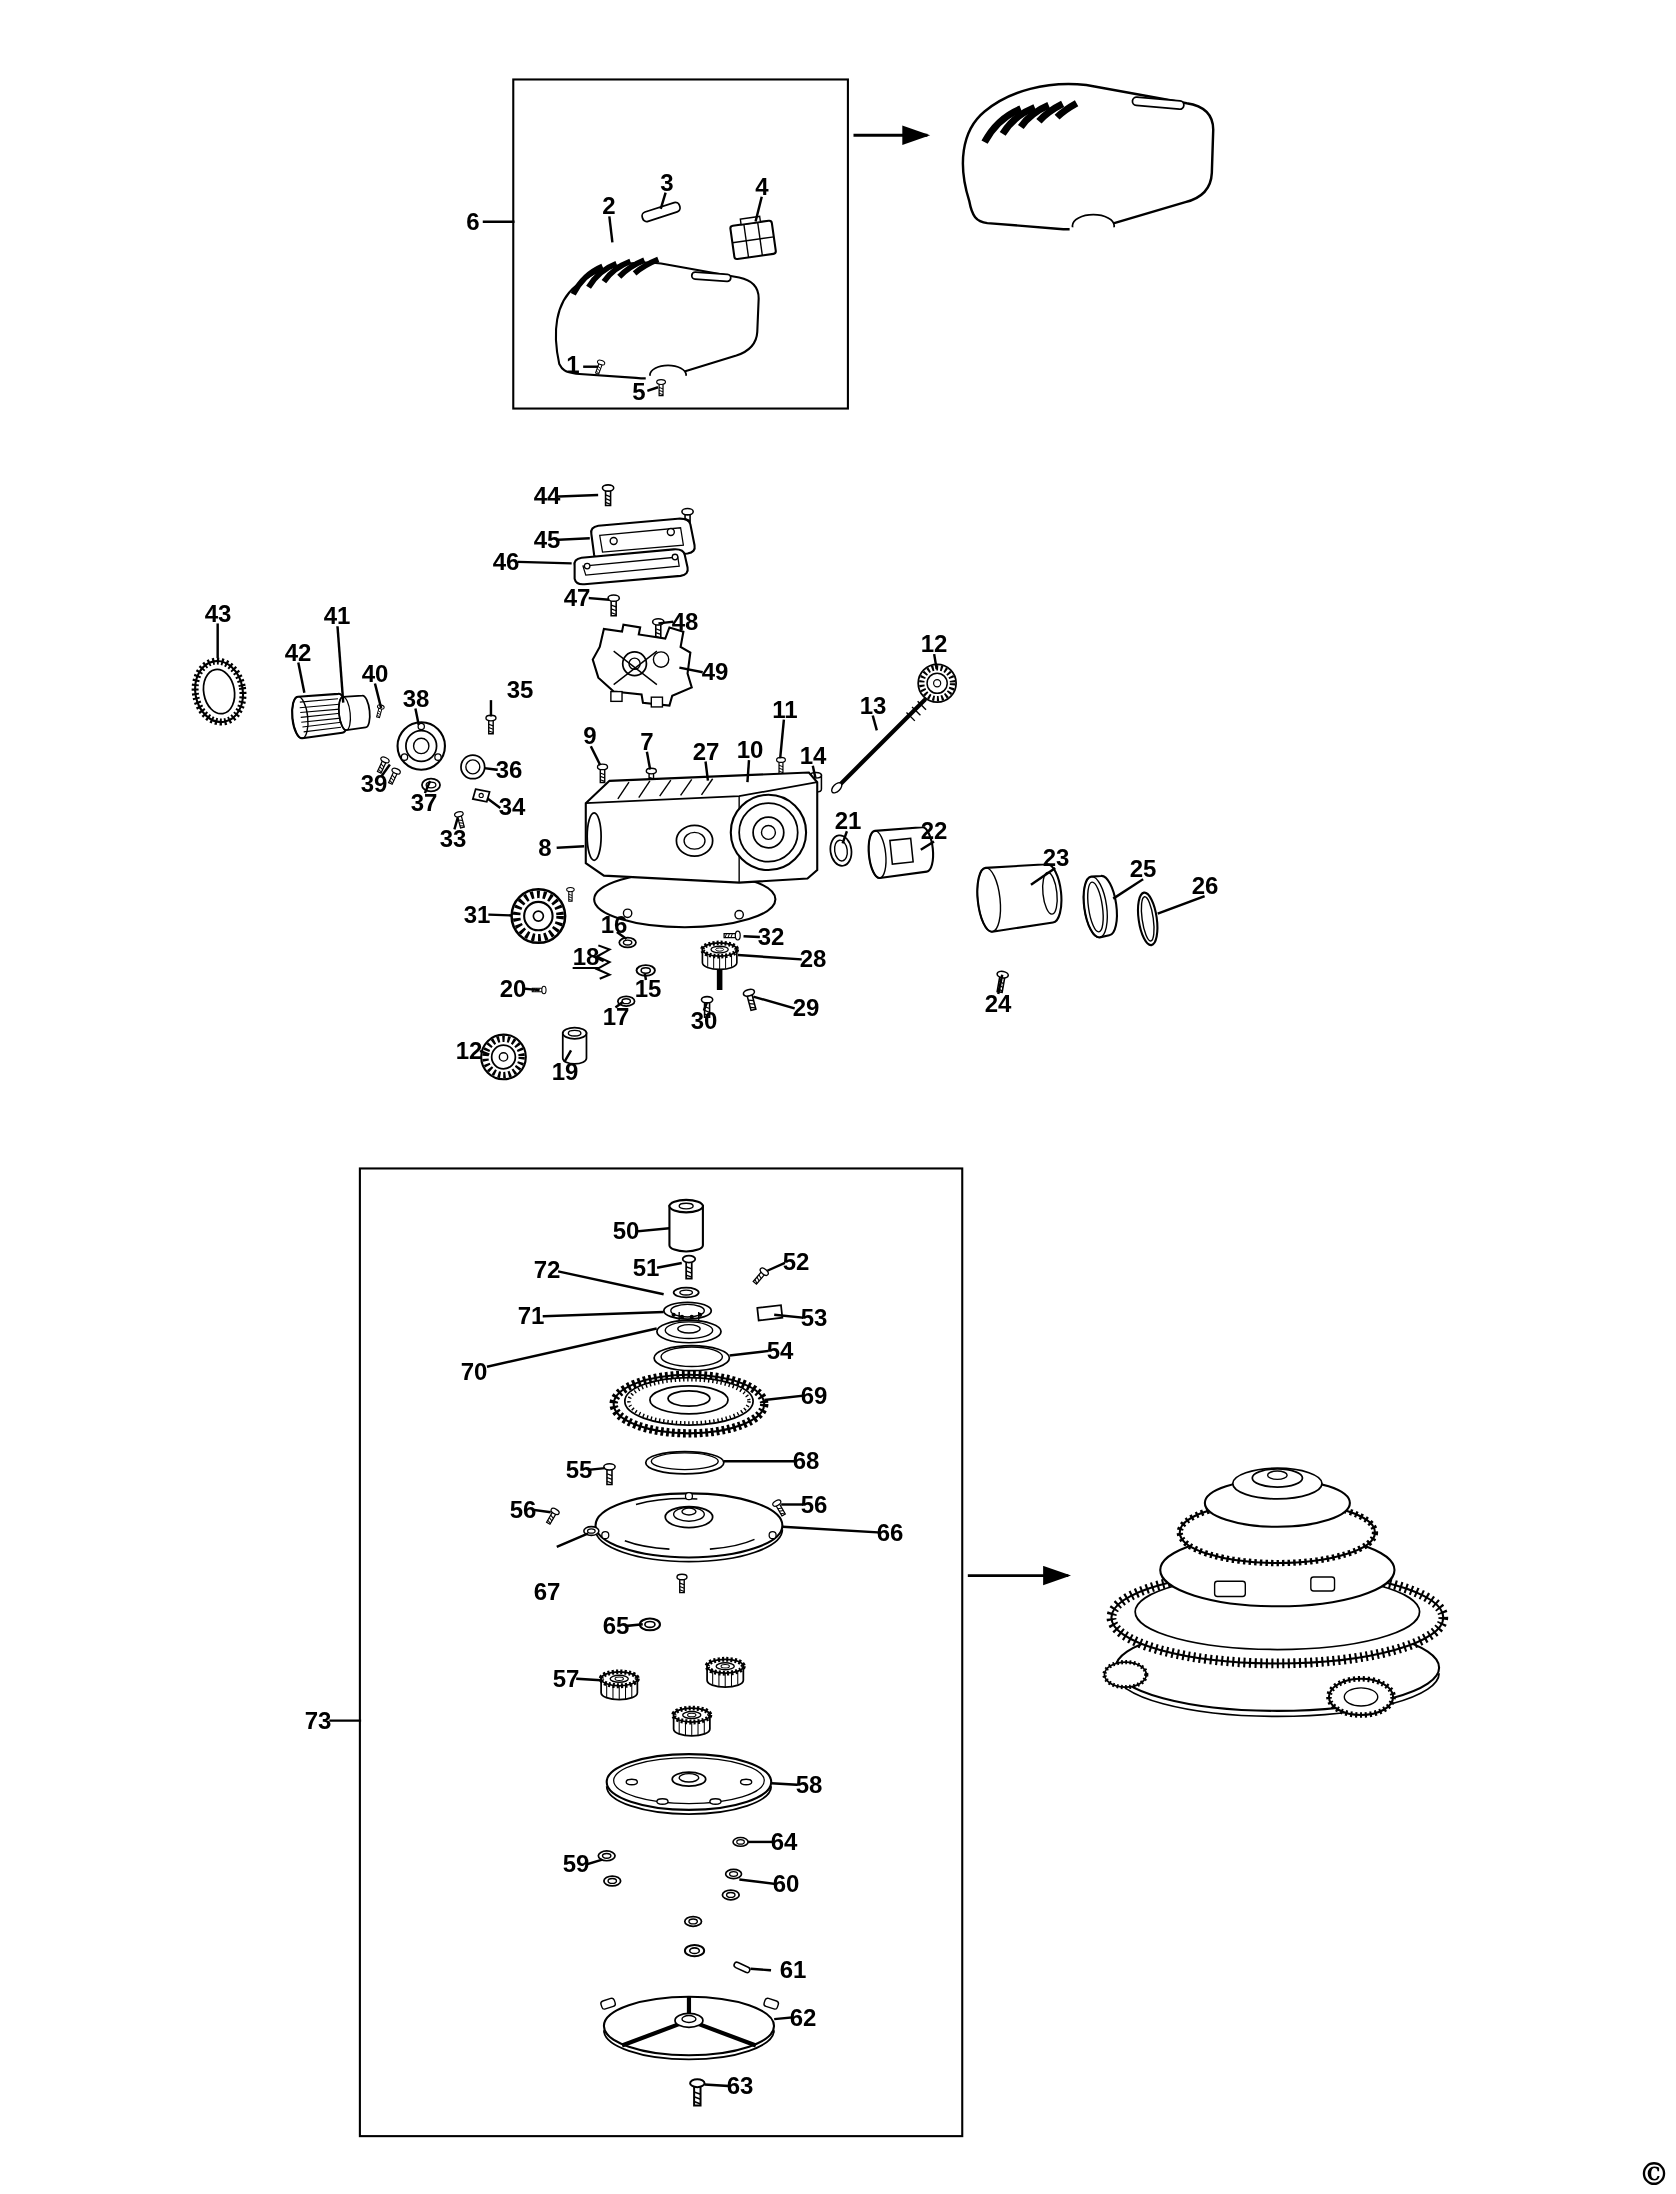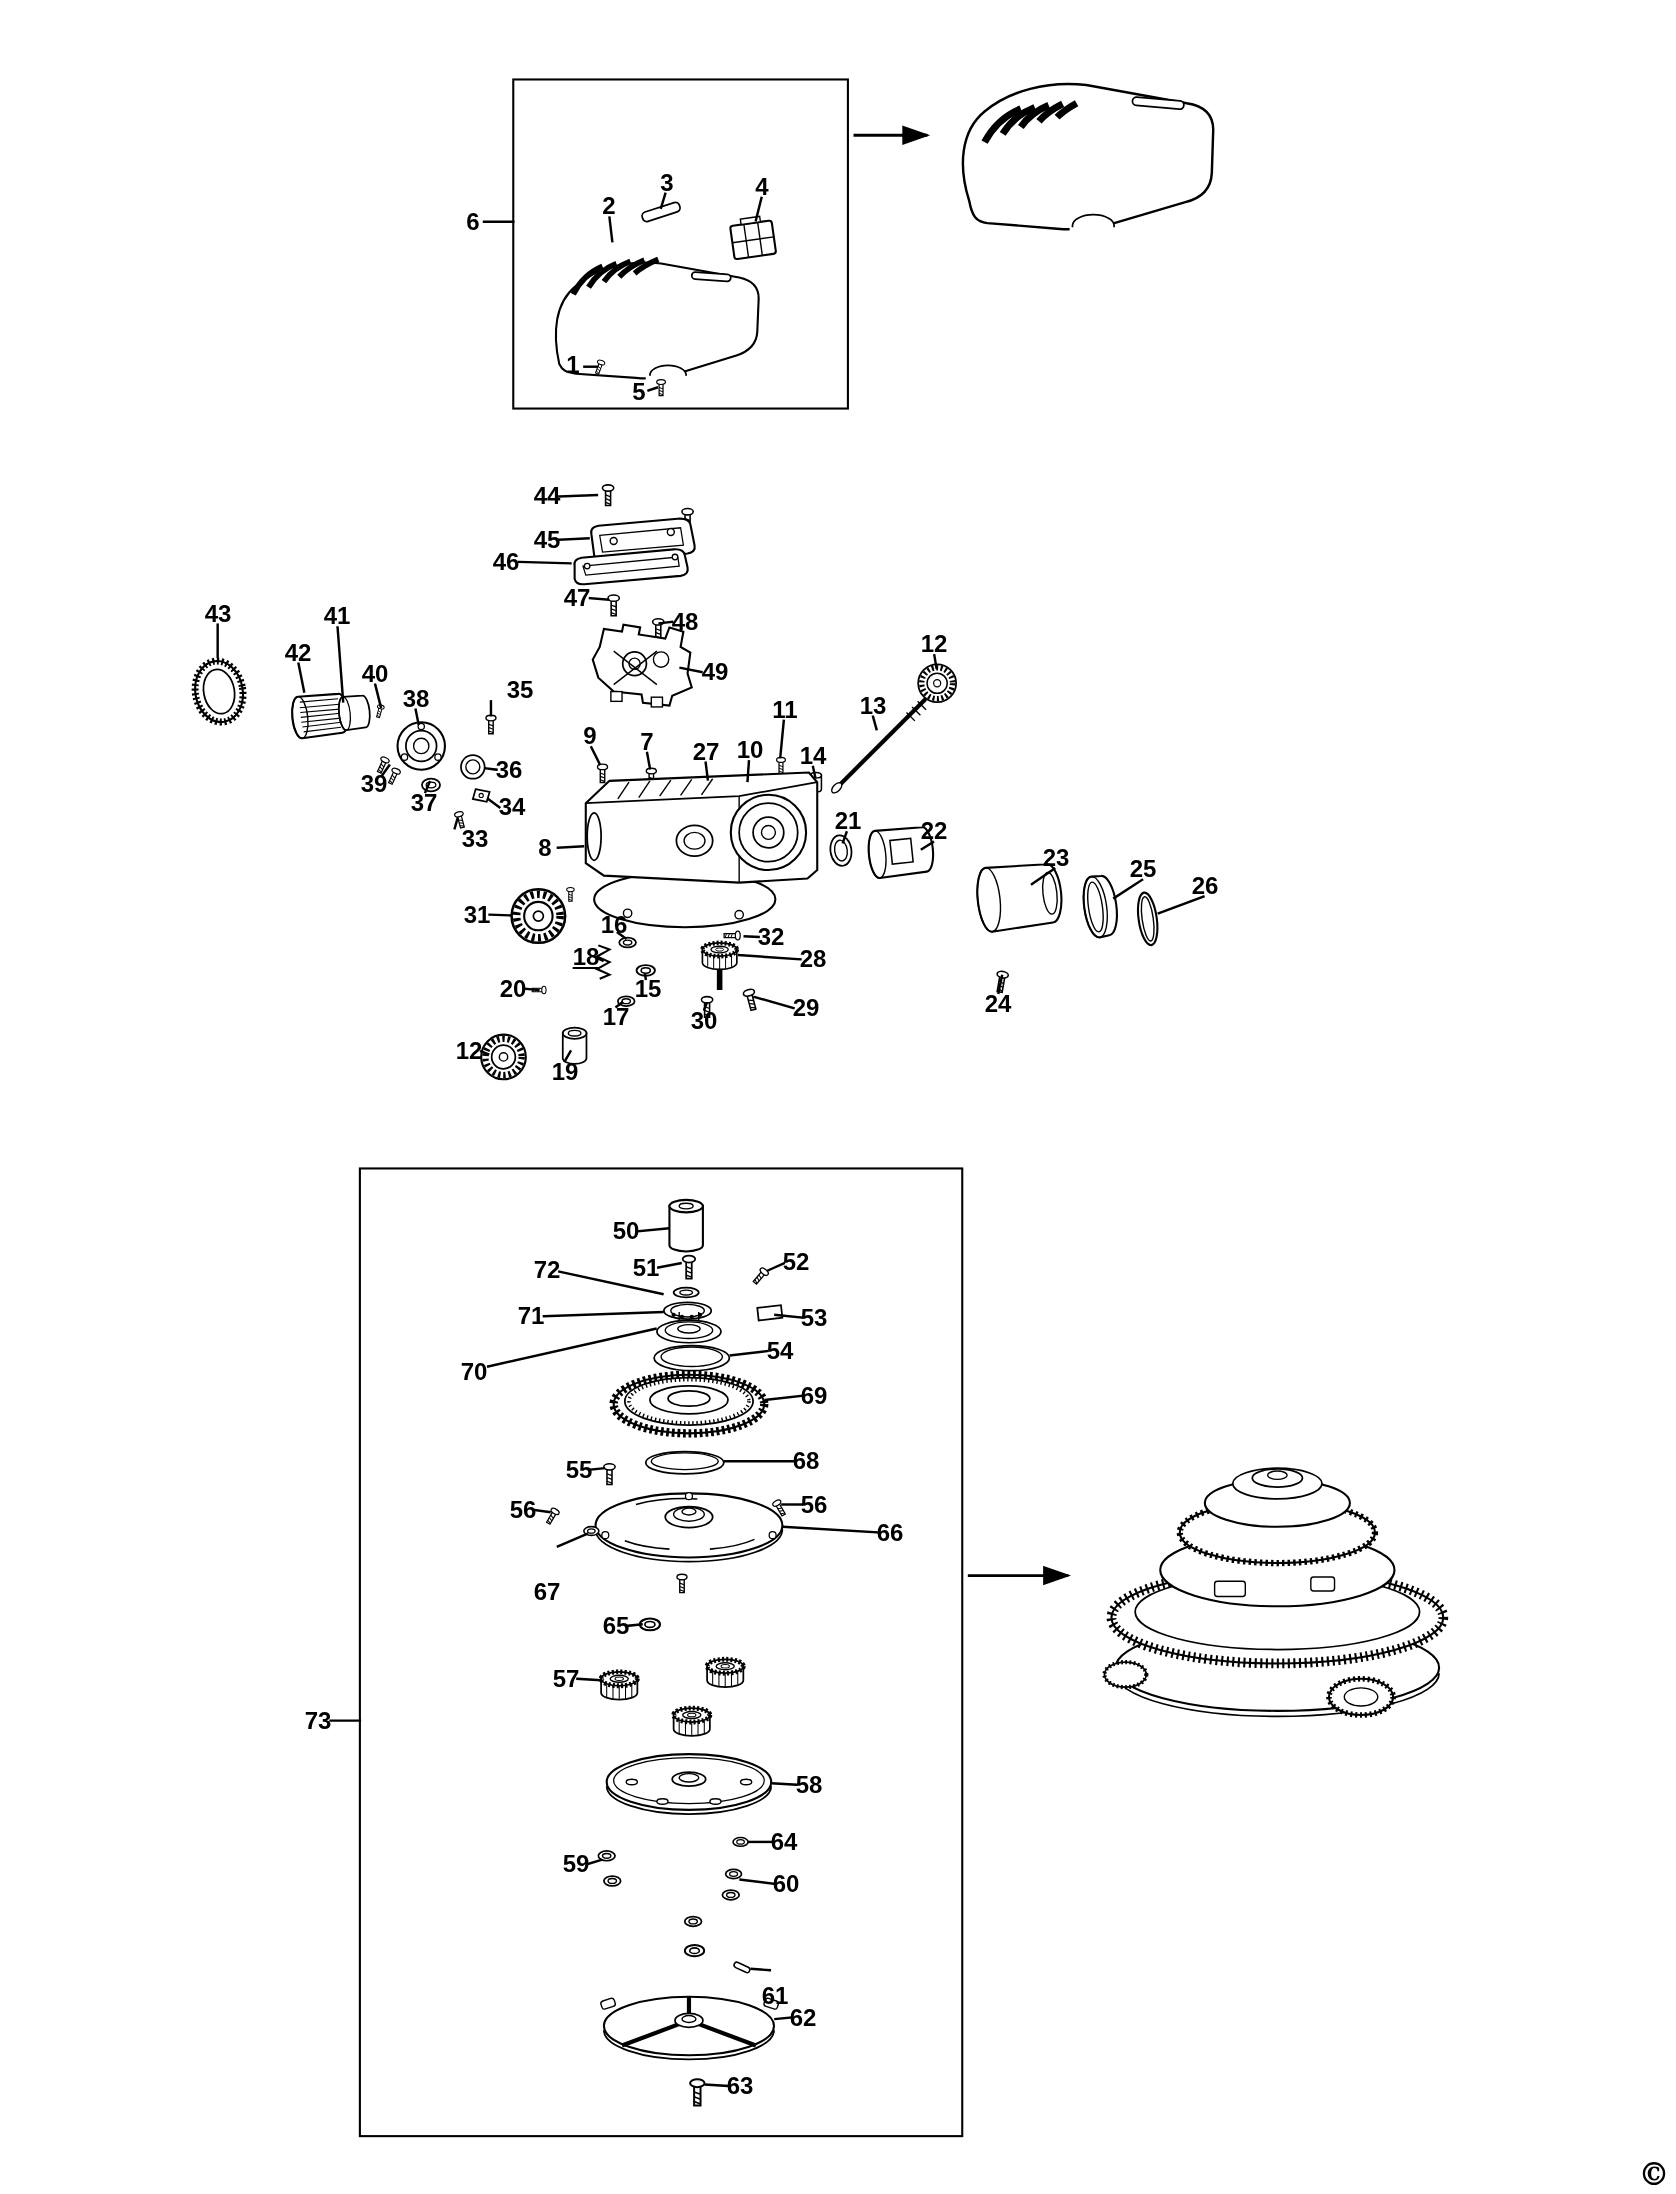--- a/index.html
+++ b/index.html
@@ -486,21 +486,21 @@
       <span class="part-label" style="left: 218px; top: 614px;">43</span>
       <span class="part-label" style="left: 298px; top: 653px;">42</span>
       <span class="part-label" style="left: 337px; top: 616px;">41</span>
       <span class="part-label" style="left: 375px; top: 674px;">40</span>
       <span class="part-label" style="left: 416px; top: 699px;">38</span>
       <span class="part-label" style="left: 520px; top: 690px;">35</span>
       <span class="part-label" style="left: 374px; top: 784px;">39</span>
       <span class="part-label" style="left: 424px; top: 803px;">37</span>
       <span class="part-label" style="left: 509px; top: 770px;">36</span>
       <span class="part-label" style="left: 512px; top: 807px;">34</span>
-      <span class="part-label" style="left: 475px; top: 839px; text-align: right;">33</span>
+      <span class="part-label" style="left: 453px; top: 839px; text-align: right;">33</span>
       <span class="part-label" style="left: 590px; top: 736px;">9</span>
       <span class="part-label" style="left: 647px; top: 742px;">7</span>
       <span class="part-label" style="left: 706px; top: 752px;">27</span>
       <span class="part-label" style="left: 750px; top: 750px;">10</span>
       <span class="part-label" style="left: 785px; top: 710px;">11</span>
       <span class="part-label" style="left: 934px; top: 644px;">12</span>
       <span class="part-label" style="left: 873px; top: 706px;">13</span>
       <span class="part-label" style="left: 813px; top: 756px;">14</span>
       <span class="part-label" style="left: 545px; top: 848px;">8</span>
       <span class="part-label" style="left: 848px; top: 821px;">21</span>
@@ -536,21 +536,21 @@
       <span class="part-label" style="left: 523px; top: 1510px;">56</span>
       <span class="part-label" style="left: 814px; top: 1505px;">56</span>
       <span class="part-label" style="left: 547px; top: 1592px;">67</span>
       <span class="part-label" style="left: 890px; top: 1533px;">66</span>
       <span class="part-label" style="left: 616px; top: 1626px;">65</span>
       <span class="part-label" style="left: 566px; top: 1679px;">57</span>
       <span class="part-label" style="left: 809px; top: 1785px;">58</span>
       <span class="part-label" style="left: 784px; top: 1842px;">64</span>
       <span class="part-label" style="left: 576px; top: 1864px;">59</span>
       <span class="part-label" style="left: 786px; top: 1884px;">60</span>
-      <span class="part-label" style="left: 775px; top: 1970px; margin-top: 26px;">61</span>
+      <span class="part-label" style="left: 793px; top: 1970px;">61</span>
       <span class="part-label" style="left: 803px; top: 2018px;">62</span>
       <span class="part-label" style="left: 740px; top: 2086px;">63</span>
     </div>
 
 <span class="copyright" id="copyright-mark" style="left: 1654px; top: 2174px;">©</span>
 
 </div>
 
 
 </body></html>

